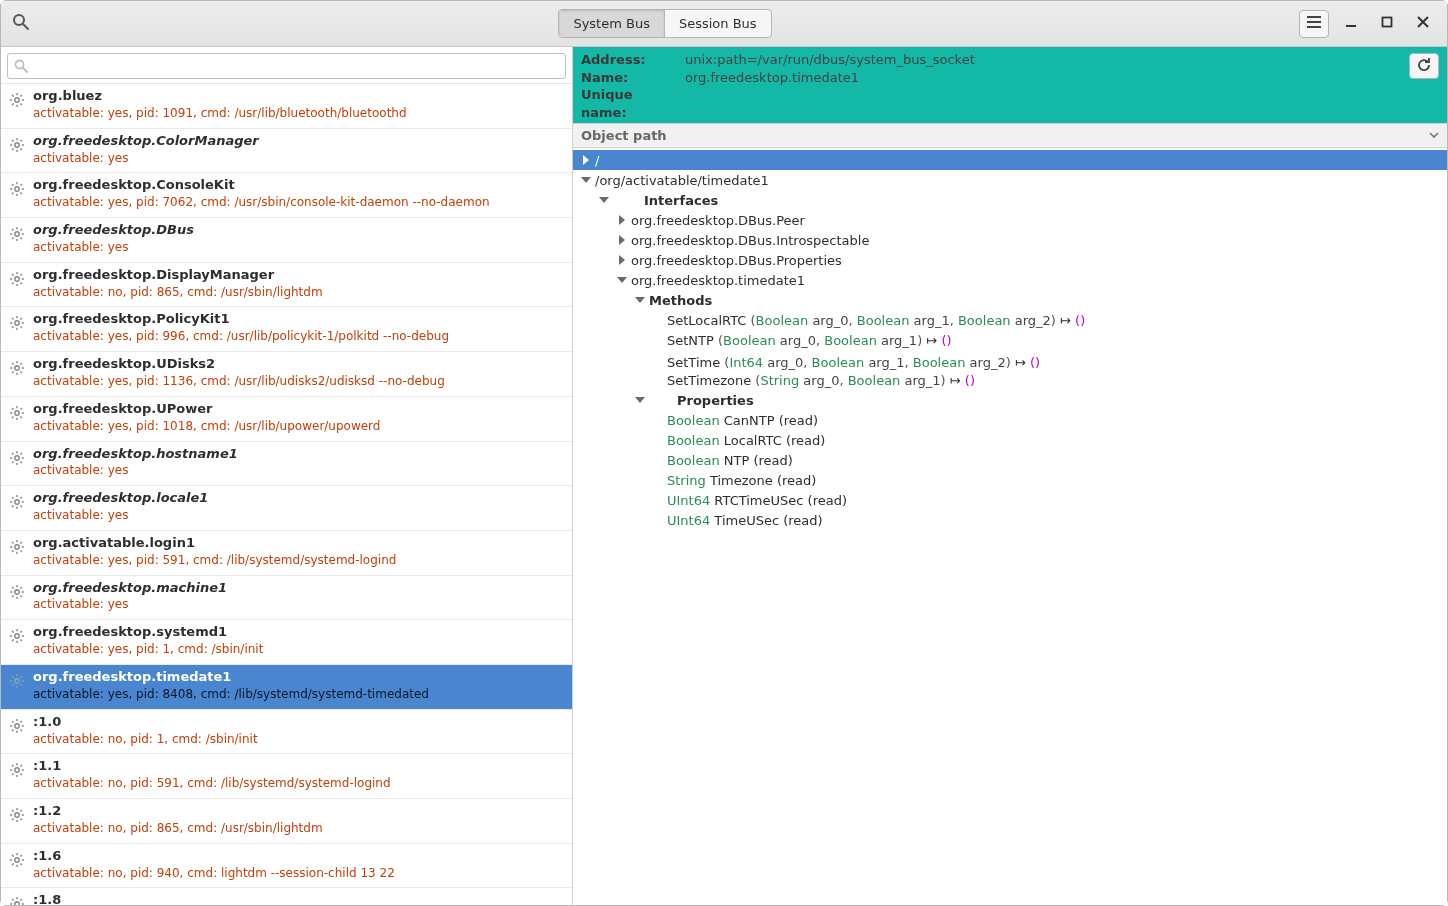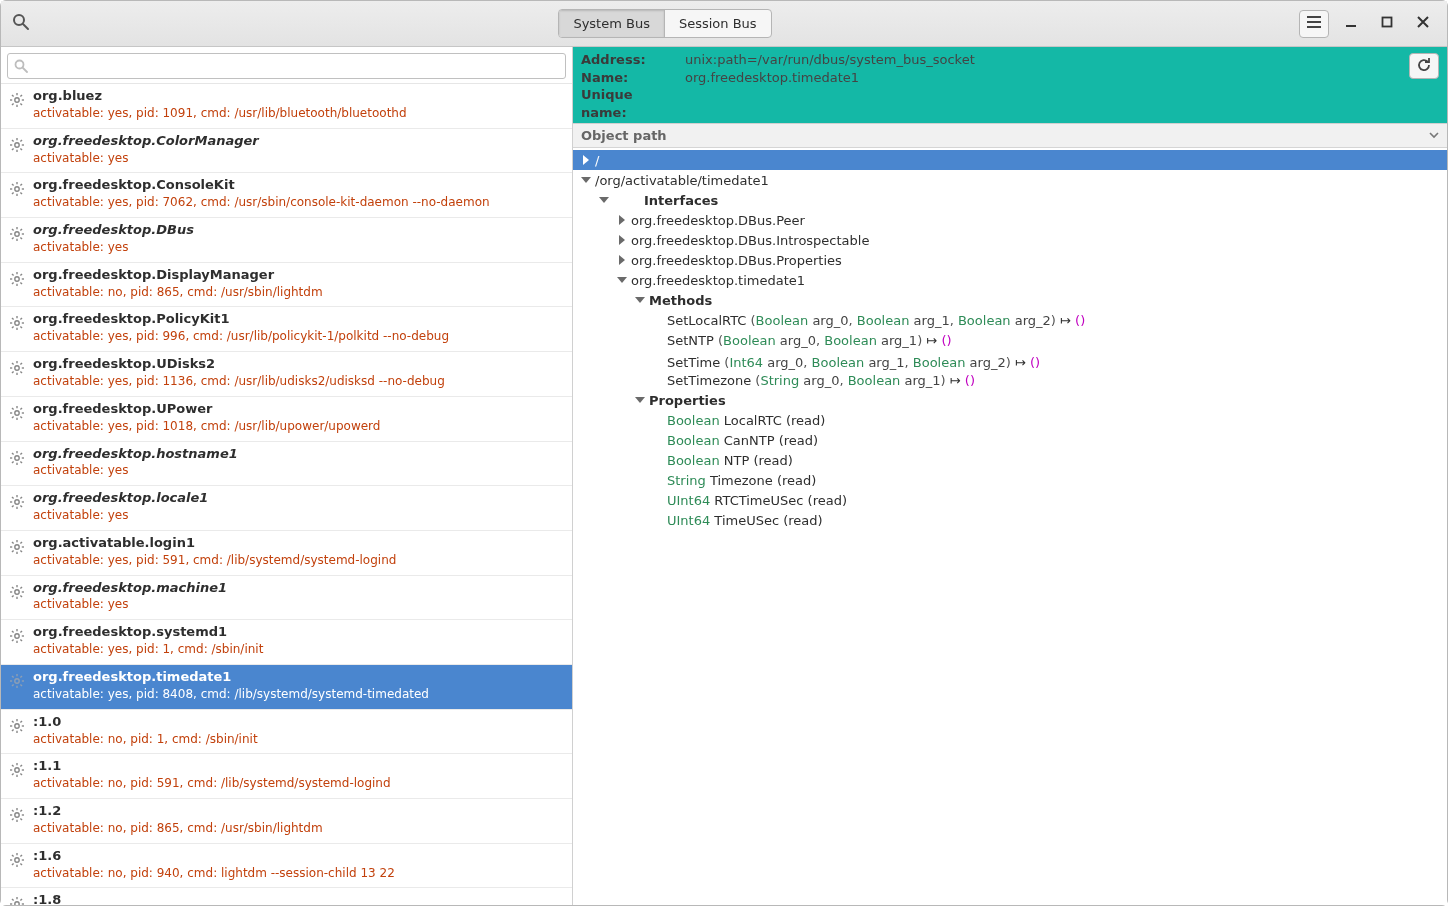--- a/index.html
+++ b/index.html
@@ -27,21 +27,21 @@
   .search .mag { position: absolute; left: 6px; top: 5px; opacity: .55; }
   .bus-list { flex: 1; overflow-y: auto; overflow-x: hidden; }
   .bus-item { display: flex; gap: 8px; padding: 4px 8px 6px 8px; border-bottom: 1px solid #eaeaea; cursor: pointer; }
   .bus-item.selected { background: #4a86cf; color: #fff; }
   .bus-item .gear { flex: 0 0 16px; margin-top: 4px; opacity: .7; }
   .bus-item.selected .gear { filter: brightness(2); }
   .bus-item .info { flex: 1; min-width: 0; }
   .bus-item .name { font-weight: bold; font-size: 13px; line-height: 1.3; }
   .bus-item .name.italic { font-style: italic; }
   .bus-item .sub { font-size: 12px; color: #c2410c; line-height: 1.4; }
-  .bus-item.selected .sub { color: #ffffff; }
+  .bus-item.selected .sub { color: #0f172a; }
   
   .right-pane { flex: 1; display: flex; flex-direction: column; min-height: 0; }
   .info-rows { padding: 4px 8px 2px 8px; background: #14b8a6; border-bottom: 1px solid #d0d0d0; font-size: 13px; position: relative; }
   .info-rows .row { display: flex; gap: 8px; line-height: 1.35; }
   .info-rows .row .label { width: 96px; font-weight: bold; color: #3a3a3a; }
   .info-rows .row .value { color: #444; }
   .refresh-btn { position: absolute; right: 8px; top: 6px; width: 30px; height: 26px; border: 1px solid #b5b5b5; border-radius: 4px; background: #f6f6f6; display: flex; align-items: center; justify-content: center; cursor: pointer; }
   .col-header { display: flex; align-items: center; justify-content: space-between; padding: 4px 8px; background: #f1f1f1; border-bottom: 1px solid #d5d5d5; font-weight: bold; color: #666; font-size: 13px; }
   .tree { flex: 1; overflow: auto; padding: 2px 0 8px 0; font-size: 13px; }
   .tree-row { display: flex; align-items: center; height: 20px; padding-right: 8px; white-space: nowrap; cursor: default; }
@@ -566,31 +566,31 @@
             <span class="tree-label"><span>SetNTP </span><span class="paren">(</span><span class="type">Boolean</span><span class="arg"> arg_0</span><span class="paren">, </span><span class="type">Boolean</span><span class="arg"> arg_1</span><span class="paren">) </span><span>↦ </span><span class="ret">()</span></span>
           </div>
           <div class="tree-row" style="padding-left: 80px; align-items: flex-end;">
             <span class="tree-exp none"></span>
             <span class="tree-label"><span>SetTime </span><span class="paren">(</span><span class="type">Int64</span><span class="arg"> arg_0</span><span class="paren">, </span><span class="type">Boolean</span><span class="arg"> arg_1</span><span class="paren">, </span><span class="type">Boolean</span><span class="arg"> arg_2</span><span class="paren">) </span><span>↦ </span><span class="ret">()</span></span>
           </div>
           <div class="tree-row" style="padding-left: 80px;">
             <span class="tree-exp none"></span>
             <span class="tree-label"><span>SetTimezone </span><span class="paren">(</span><span class="type">String</span><span class="arg"> arg_0</span><span class="paren">, </span><span class="type">Boolean</span><span class="arg"> arg_1</span><span class="paren">) </span><span>↦ </span><span class="ret">()</span></span>
           </div>
-          <div class="tree-row" style="padding-left: 62px;">
+          <div class="tree-row" style="padding-left: 62px; gap: 28px;">
             <span class="tree-exp open"></span>
             <span class="tree-label"><span class="bold">Properties</span></span>
           </div>
           <div class="tree-row" style="padding-left: 80px;">
             <span class="tree-exp none"></span>
+            <span class="tree-label"><span class="type">Boolean</span><span> CanNTP (read)</span></span>
+          </div>
+          <div class="tree-row" style="padding-left: 80px;">
+            <span class="tree-exp none"></span>
             <span class="tree-label"><span class="type">Boolean</span><span> LocalRTC (read)</span></span>
-          </div>
-          <div class="tree-row" style="padding-left: 80px;">
-            <span class="tree-exp none"></span>
-            <span class="tree-label"><span class="type">Boolean</span><span> CanNTP (read)</span></span>
           </div>
           <div class="tree-row" style="padding-left: 80px;">
             <span class="tree-exp none"></span>
             <span class="tree-label"><span class="type">Boolean</span><span> NTP (read)</span></span>
           </div>
           <div class="tree-row" style="padding-left: 80px;">
             <span class="tree-exp none"></span>
             <span class="tree-label"><span class="type">String</span><span> Timezone (read)</span></span>
           </div>
           <div class="tree-row" style="padding-left: 80px;">

